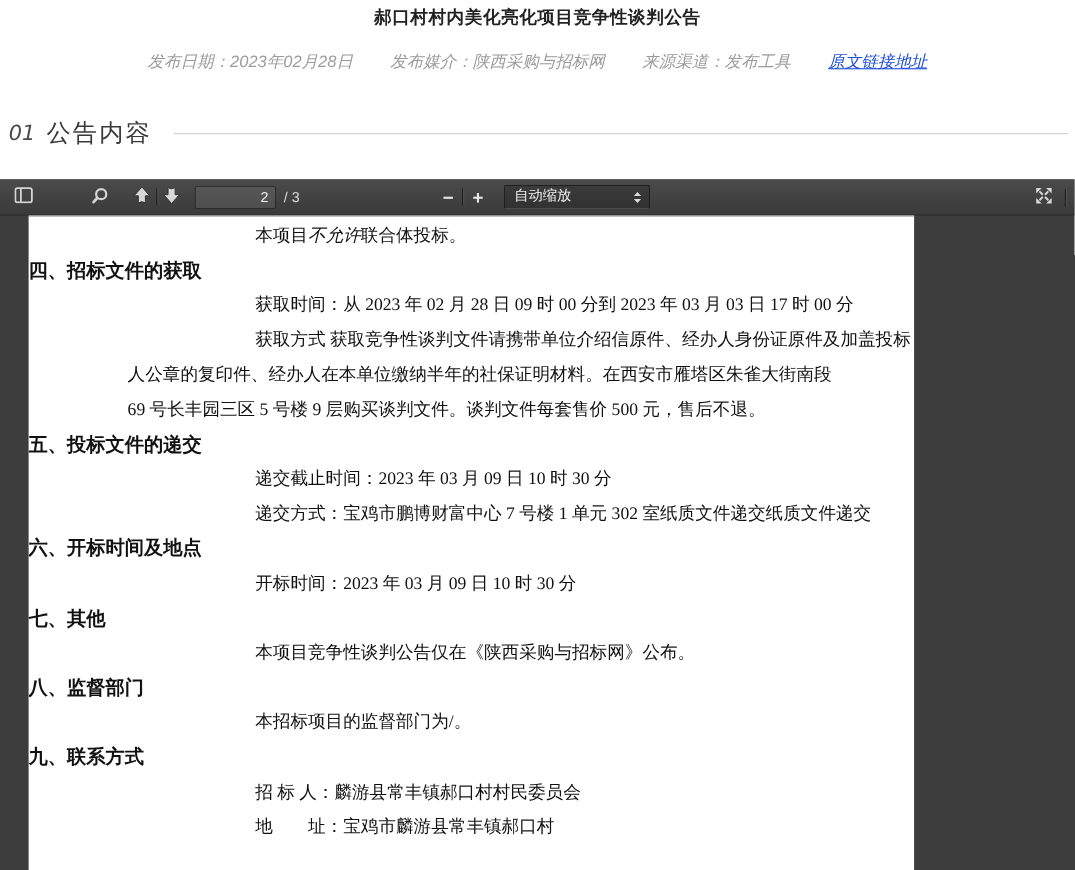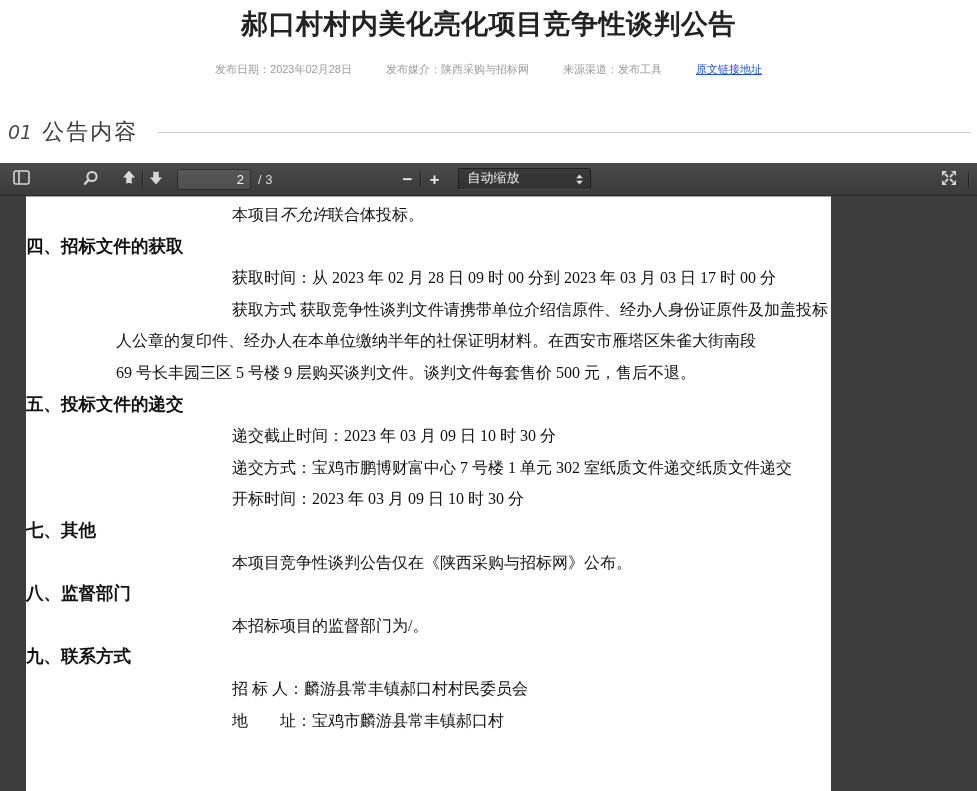--- a/index.html
+++ b/index.html
@@ -2,26 +2,26 @@
 <html><head>
 <meta charset="utf-8">
 <style>
   html,body{margin:0;padding:0;}
   body{
     width:977px;height:791px;overflow:hidden;background:#ffffff;
     font-family:"Liberation Sans",sans-serif;position:relative;
   }
   
   .page-title{
-    margin-top:6px;text-align:center;font-size:27px;font-weight:bold;
+    margin-top:6px;text-align:center;font-size:16px;font-weight:bold;
     color:#222;letter-spacing:.5px;
   }
   .meta-row{
     margin-top:20px;display:flex;justify-content:center;align-items:center;
-    gap:34px;font-size:11px;color:#9b9b9b;
+    gap:34px;font-size:15px;color:#9b9b9b;font-style:italic;
   }
   .meta-item{white-space:nowrap;}
   .meta-link{color:#1d4ed8;text-decoration:underline;white-space:nowrap;cursor:pointer;}
   
   .section-row{
     margin-top:40px;margin-left:8px;margin-right:6px;
     display:flex;align-items:center;
   }
   .section-number{
     font-family:"DejaVu Sans",sans-serif;font-style:italic;
@@ -192,20 +192,21 @@
     <div class="doc">
         <div class="doc-line doc-body doc-indent"><span>本项目</span><span style="font-style: italic;">不允许</span><span>联合体投标。</span></div>
         <div class="doc-line doc-heading"><span>四、招标文件的获取</span></div>
         <div class="doc-line doc-body doc-indent"><span>获取时间：从 2023 年 02 月 28 日  09 时 00 分到 2023 年 03 月 03 日  17 时 00 分</span></div>
         <div class="doc-line doc-body doc-indent"><span>获取方式 获取竞争性谈判文件请携带单位介绍信原件、经办人身份证原件及加盖投标</span></div>
         <div class="doc-line doc-body"><span>人公章的复印件、经办人在本单位缴纳半年的社保证明材料。在西安市雁塔区朱雀大街南段</span></div>
         <div class="doc-line doc-body"><span>69 号长丰园三区 5 号楼 9 层购买谈判文件。谈判文件每套售价 500 元，售后不退。</span></div>
         <div class="doc-line doc-heading"><span>五、投标文件的递交</span></div>
         <div class="doc-line doc-body doc-indent"><span>递交截止时间：2023 年 03 月 09 日  10 时 30 分</span></div>
         <div class="doc-line doc-body doc-indent"><span>递交方式：宝鸡市鹏博财富中心 7 号楼 1 单元 302 室纸质文件递交纸质文件递交</span></div>
+        <div class="doc-line doc-heading"><span>六、开标时间及地点</span></div>
         <div class="doc-line doc-body doc-indent"><span>开标时间：2023 年 03 月 09 日  10 时 30 分</span></div>
         <div class="doc-line doc-heading"><span>七、其他</span></div>
         <div class="doc-line doc-body doc-indent"><span>本项目竞争性谈判公告仅在《陕西采购与招标网》公布。</span></div>
         <div class="doc-line doc-heading"><span>八、监督部门</span></div>
         <div class="doc-line doc-body doc-indent"><span>本招标项目的监督部门为/。</span></div>
         <div class="doc-line doc-heading"><span>九、联系方式</span></div>
         <div class="doc-line doc-body doc-indent"><span>招 标 人：麟游县常丰镇郝口村村民委员会</span></div>
         <div class="doc-line doc-body doc-indent"><span>地　　址：宝鸡市麟游县常丰镇郝口村</span></div>
       </div>
   </div>

